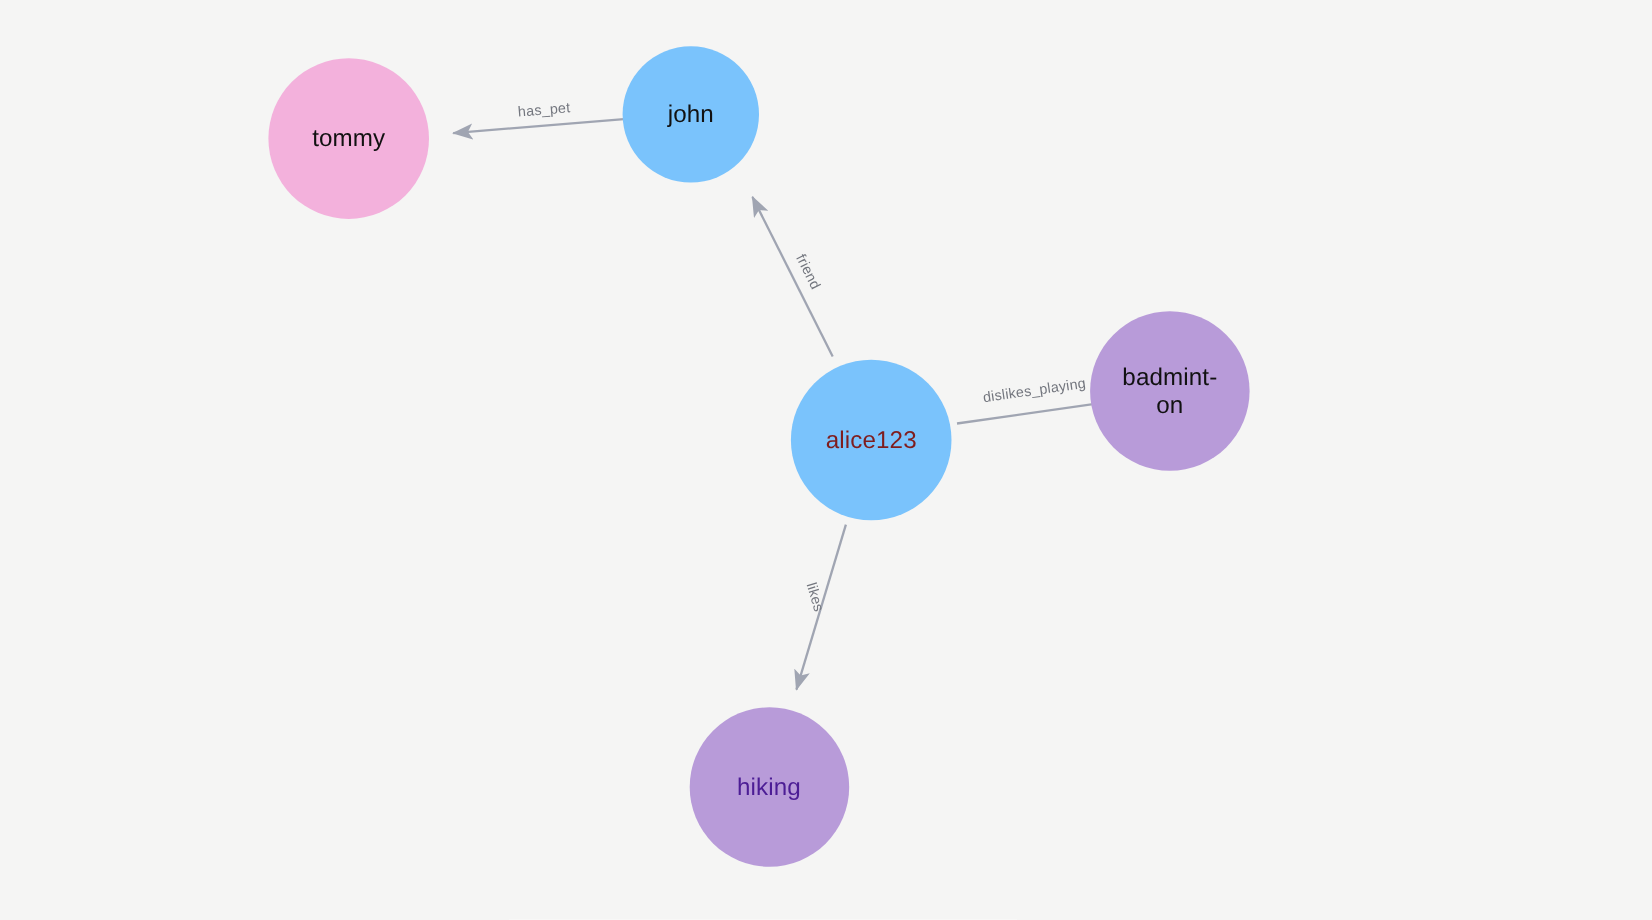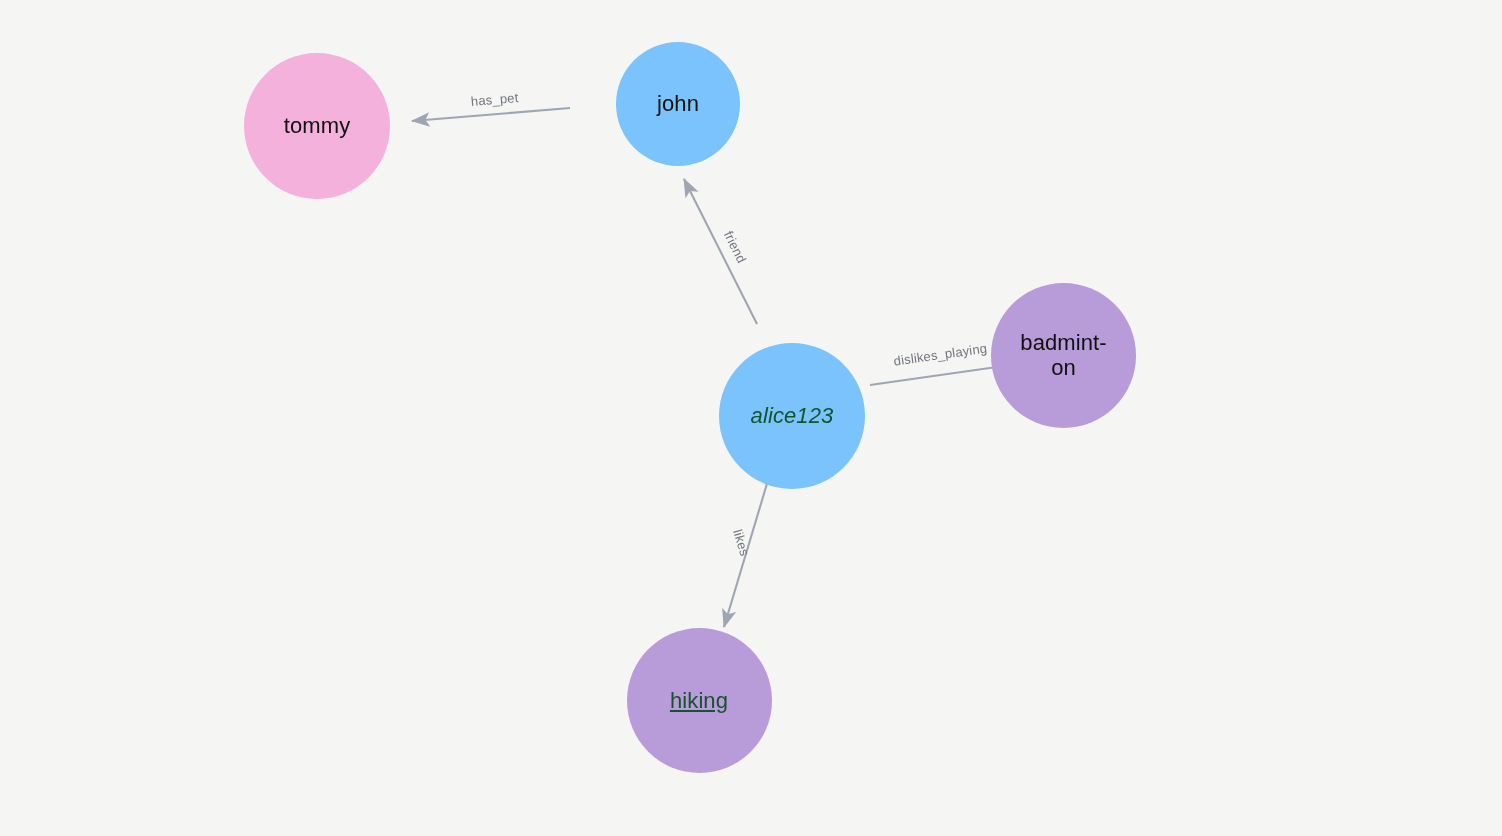--- a/index.html
+++ b/index.html
@@ -75,28 +75,28 @@
         <text class="edge-label" x="731" y="249" text-anchor="middle" fill="#73767e" transform="rotate(63.3 731 249)">friend</text>
         <text class="edge-label" x="941" y="359" text-anchor="middle" fill="#73767e" transform="rotate(-8.1 941 359)">dislikes_playing</text>
         <text class="edge-label" x="737" y="544" text-anchor="middle" fill="#73767e" transform="rotate(73.3 737 544)">likes</text>
       </g>
   </svg>
 
   <div id="nodes-group">
       <div class="graph-node" style="width: 146px; height: 146px; left: 244px; top: 53px; background: rgb(243, 177, 220); font-size: 22px; color: rgb(17, 17, 17);">
         <span class="node-label">tommy</span>
       </div>
-      <div class="graph-node" style="width: 124px; height: 124px; left: 616px; top: 42px; background: rgb(122, 195, 252); font-size: 22px; color: rgb(17, 17, 17);">
+      <div class="graph-node" style="width: 124px; height: 124px; left: 566px; top: 42px; background: rgb(122, 195, 252); font-size: 22px; color: rgb(17, 17, 17);">
         <span class="node-label">john</span>
       </div>
-      <div class="graph-node" style="width: 146px; height: 146px; left: 719px; top: 343px; background: rgb(122, 195, 252); font-size: 22px; color: #14532d; font-style: italic;">
+      <div class="graph-node" style="width: 146px; height: 146px; left: 719px; top: 327px; background: rgb(122, 195, 252); font-size: 22px; color: #7f1d1d;">
         <span class="node-label">alice123</span>
       </div>
       <div class="graph-node" style="width: 145px; height: 145px; left: 991px; top: 282.5px; background: rgb(184, 155, 217); font-size: 22px; color: rgb(17, 17, 17);">
         <span class="node-label">badmint-
 on</span>
       </div>
-      <div class="graph-node" style="width: 145px; height: 145px; left: 626.5px; top: 628px; background: rgb(184, 155, 217); font-size: 22px; color: #14532d; text-decoration: underline;">
+      <div class="graph-node" style="width: 145px; height: 145px; left: 626.5px; top: 643px; background: rgb(184, 155, 217); font-size: 22px; color: #4c1d95;">
         <span class="node-label">hiking</span>
       </div>
     </div>
 
 </div>
 
 </body></html>

